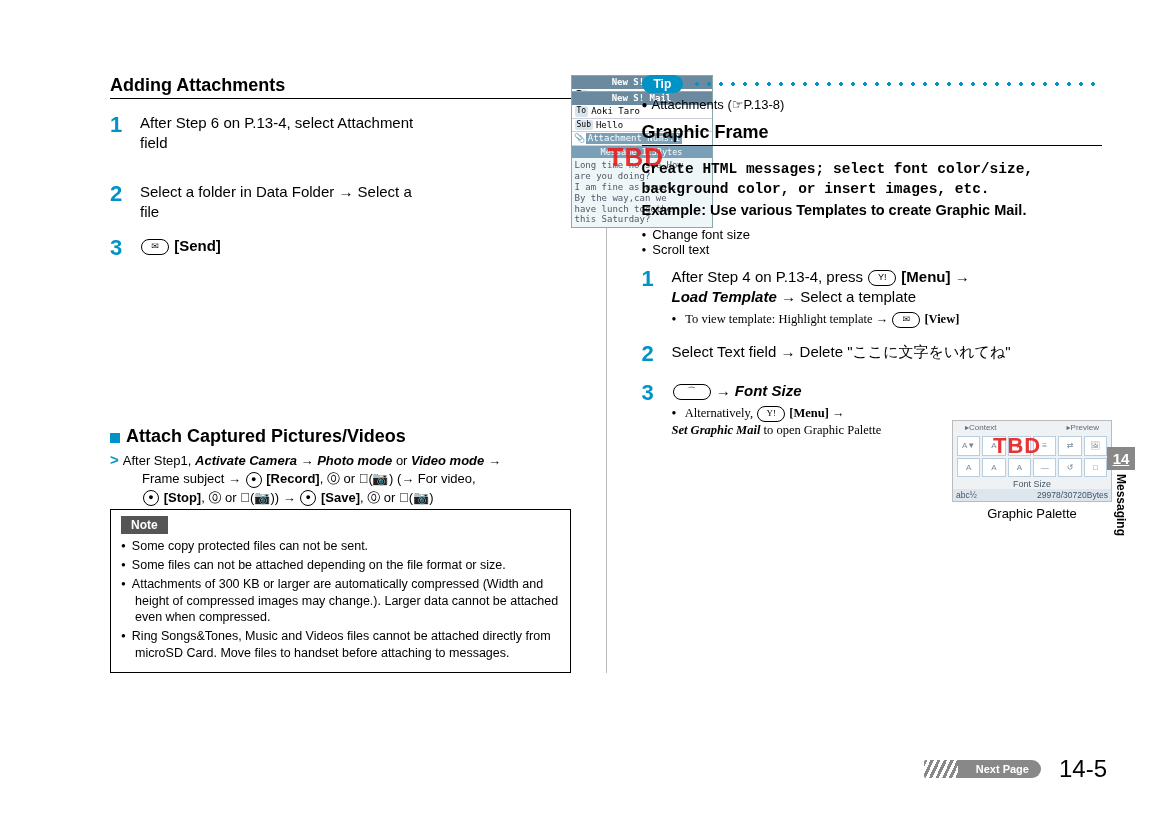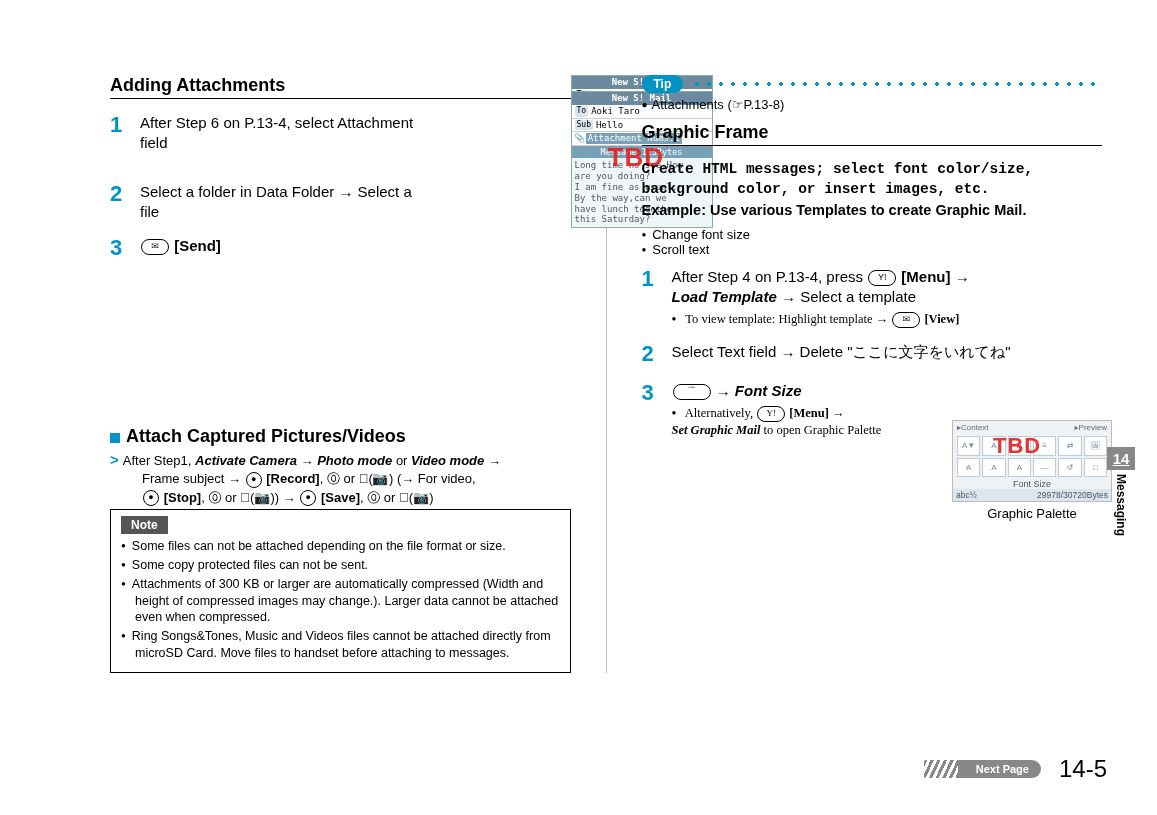--- a/index.html
+++ b/index.html
@@ -164,21 +164,21 @@
   }
   .graphic-palette {
     position:absolute;
     right:-10px;
     top:430px;
     width:160px;
     font-size:10px;
     text-align:center;
   }
   .gp-box { border:1px solid #bbb; background:#eef2f5; height:80px; position:relative; display:flex; flex-direction:column;}
-  .gp-top { display:flex; justify-content:space-between; font-size:8px; color:#667; padding:2px 4px;}
+  .gp-top { display:flex; justify-content:space-between; font-size:8px; color:#667; padding:2px 12px;}
   .gp-grid { flex:1; display:grid; grid-template-columns:repeat(6,1fr); grid-template-rows:repeat(2,1fr); gap:2px; padding:2px 4px;}
   .gp-cell { background:#fff; border:0.5px solid #bcd; font-size:8px; display:flex; align-items:center; justify-content:center; color:#789;}
   .gp-bot { background:#dde6ec; font-size:8.5px; display:flex; justify-content:space-between; padding:1px 3px; color:#456;}
   .side-tab {
     position: absolute;
     right: 22px;
     top: 447px;
     width: 28px;
   }
   .side-num {
@@ -318,22 +318,22 @@
           <span>Frame subject → </span><span class="keyicon round">●</span> <span class="keylabel">[Record]</span><span>, ⓪ or ⃝(📷) (→ For video,</span>
         </span>
         <span class="pad">
           <span class="keyicon round">●</span> <span class="keylabel">[Stop]</span><span>, ⓪ or ⃝(📷)) → </span><span class="keyicon round">●</span> <span class="keylabel">[Save]</span><span>, ⓪ or ⃝(📷)</span>
         </span>
       </div>
 
       <div class="note-box">
         <div class="note-label">Note</div>
         <ul>
+          <li>Some copy protected files can not be sent.</li>
           <li>Some files can not be attached depending on the file format or size.</li>
-          <li>Some copy protected files can not be sent.</li>
           <li>Attachments of 300 KB or larger are automatically compressed (Width and height of compressed images may change.). Larger data cannot be attached even when compressed.</li>
           <li>Ring Songs&amp;Tones, Music and Videos files cannot be attached directly from microSD Card. Move files to handset before attaching to messages.</li>
         </ul>
       </div>
     </div>
   </div>
 
   <div class="divider"></div>
 
   <div class="col" style="position:relative;">

